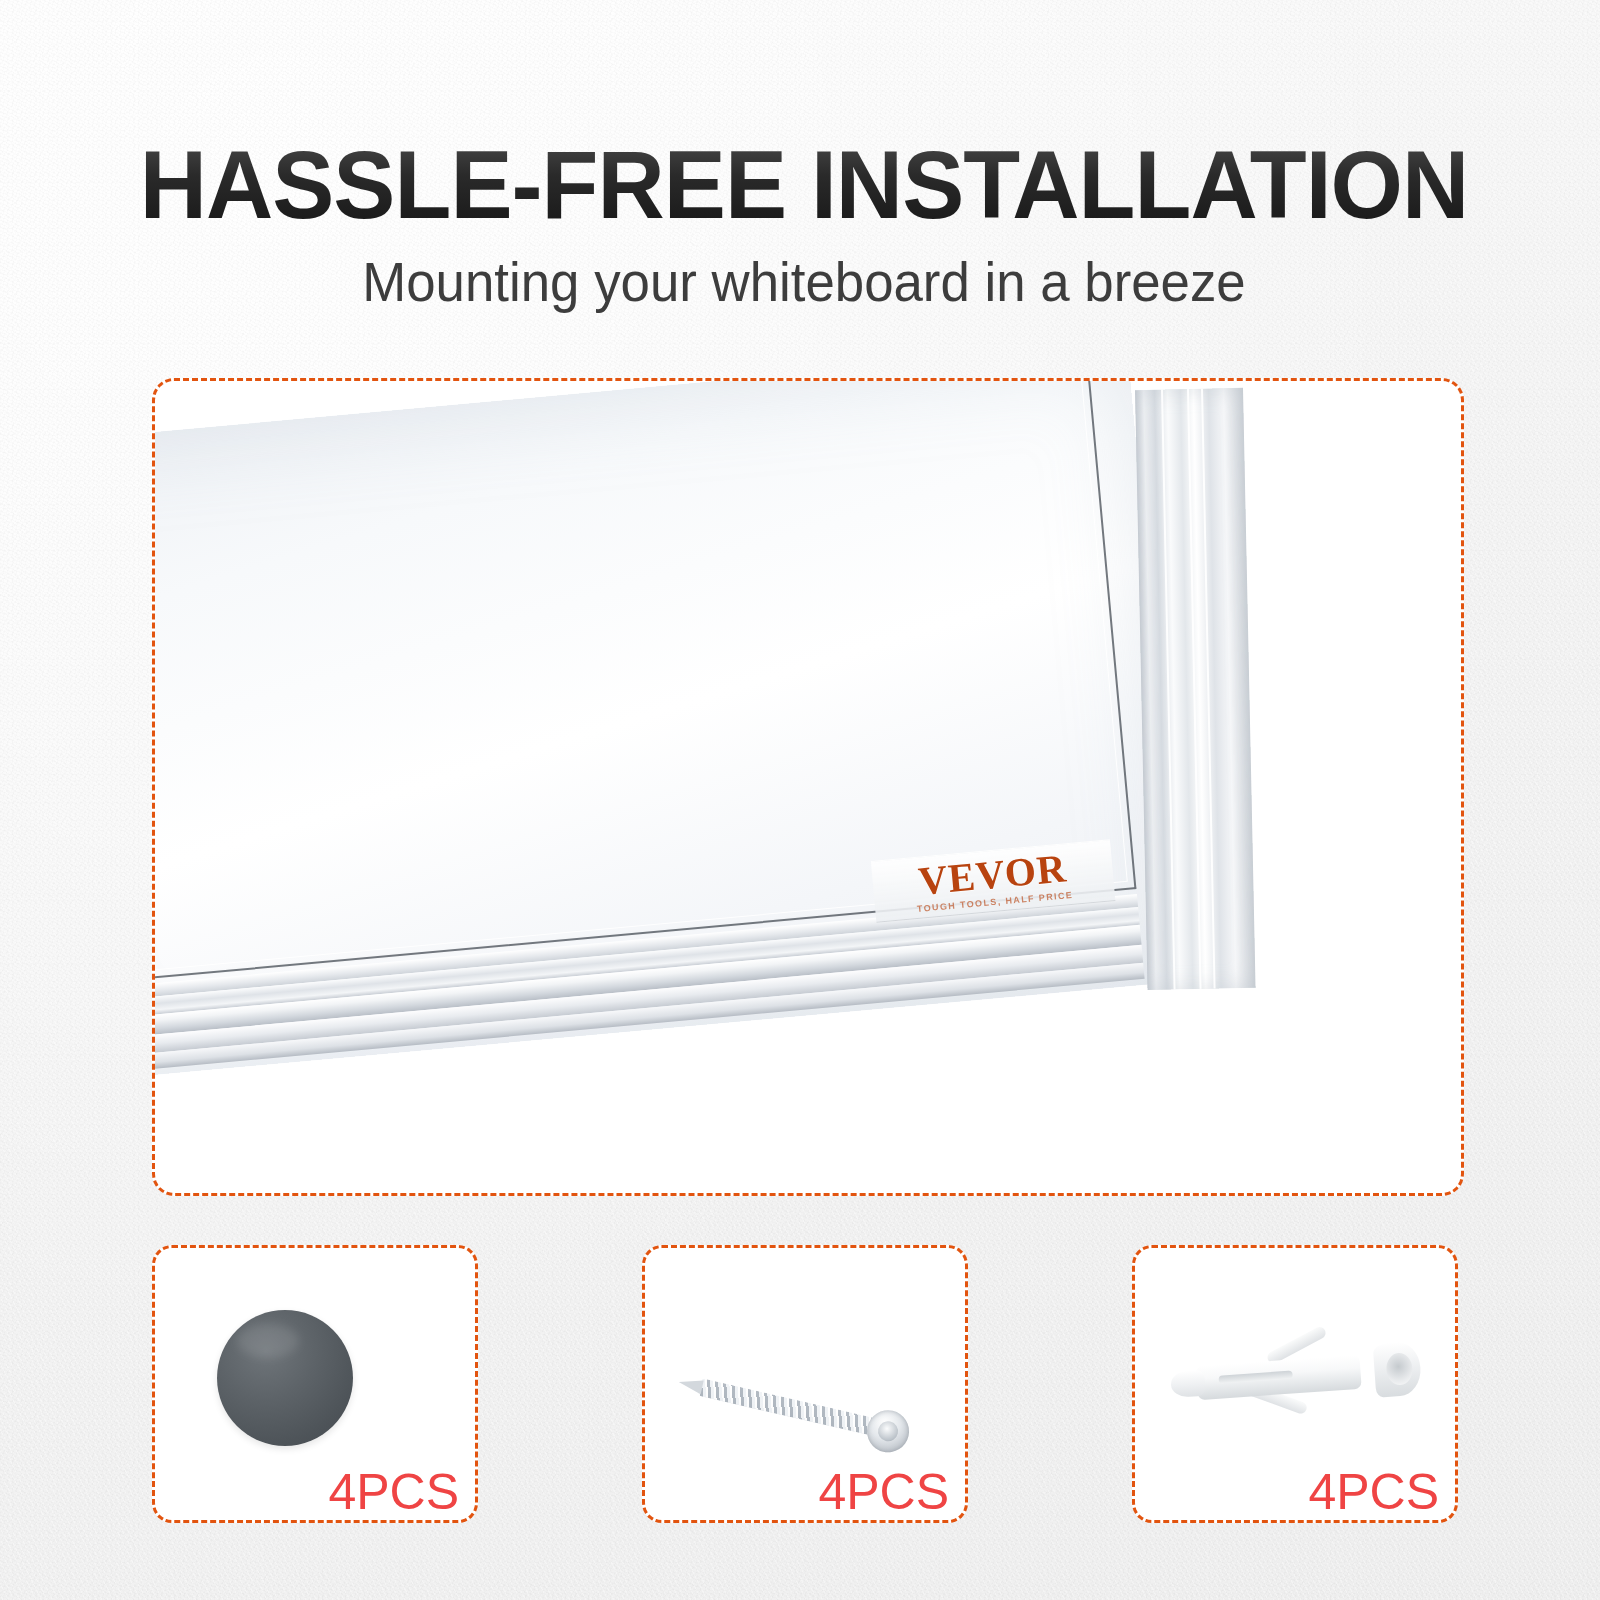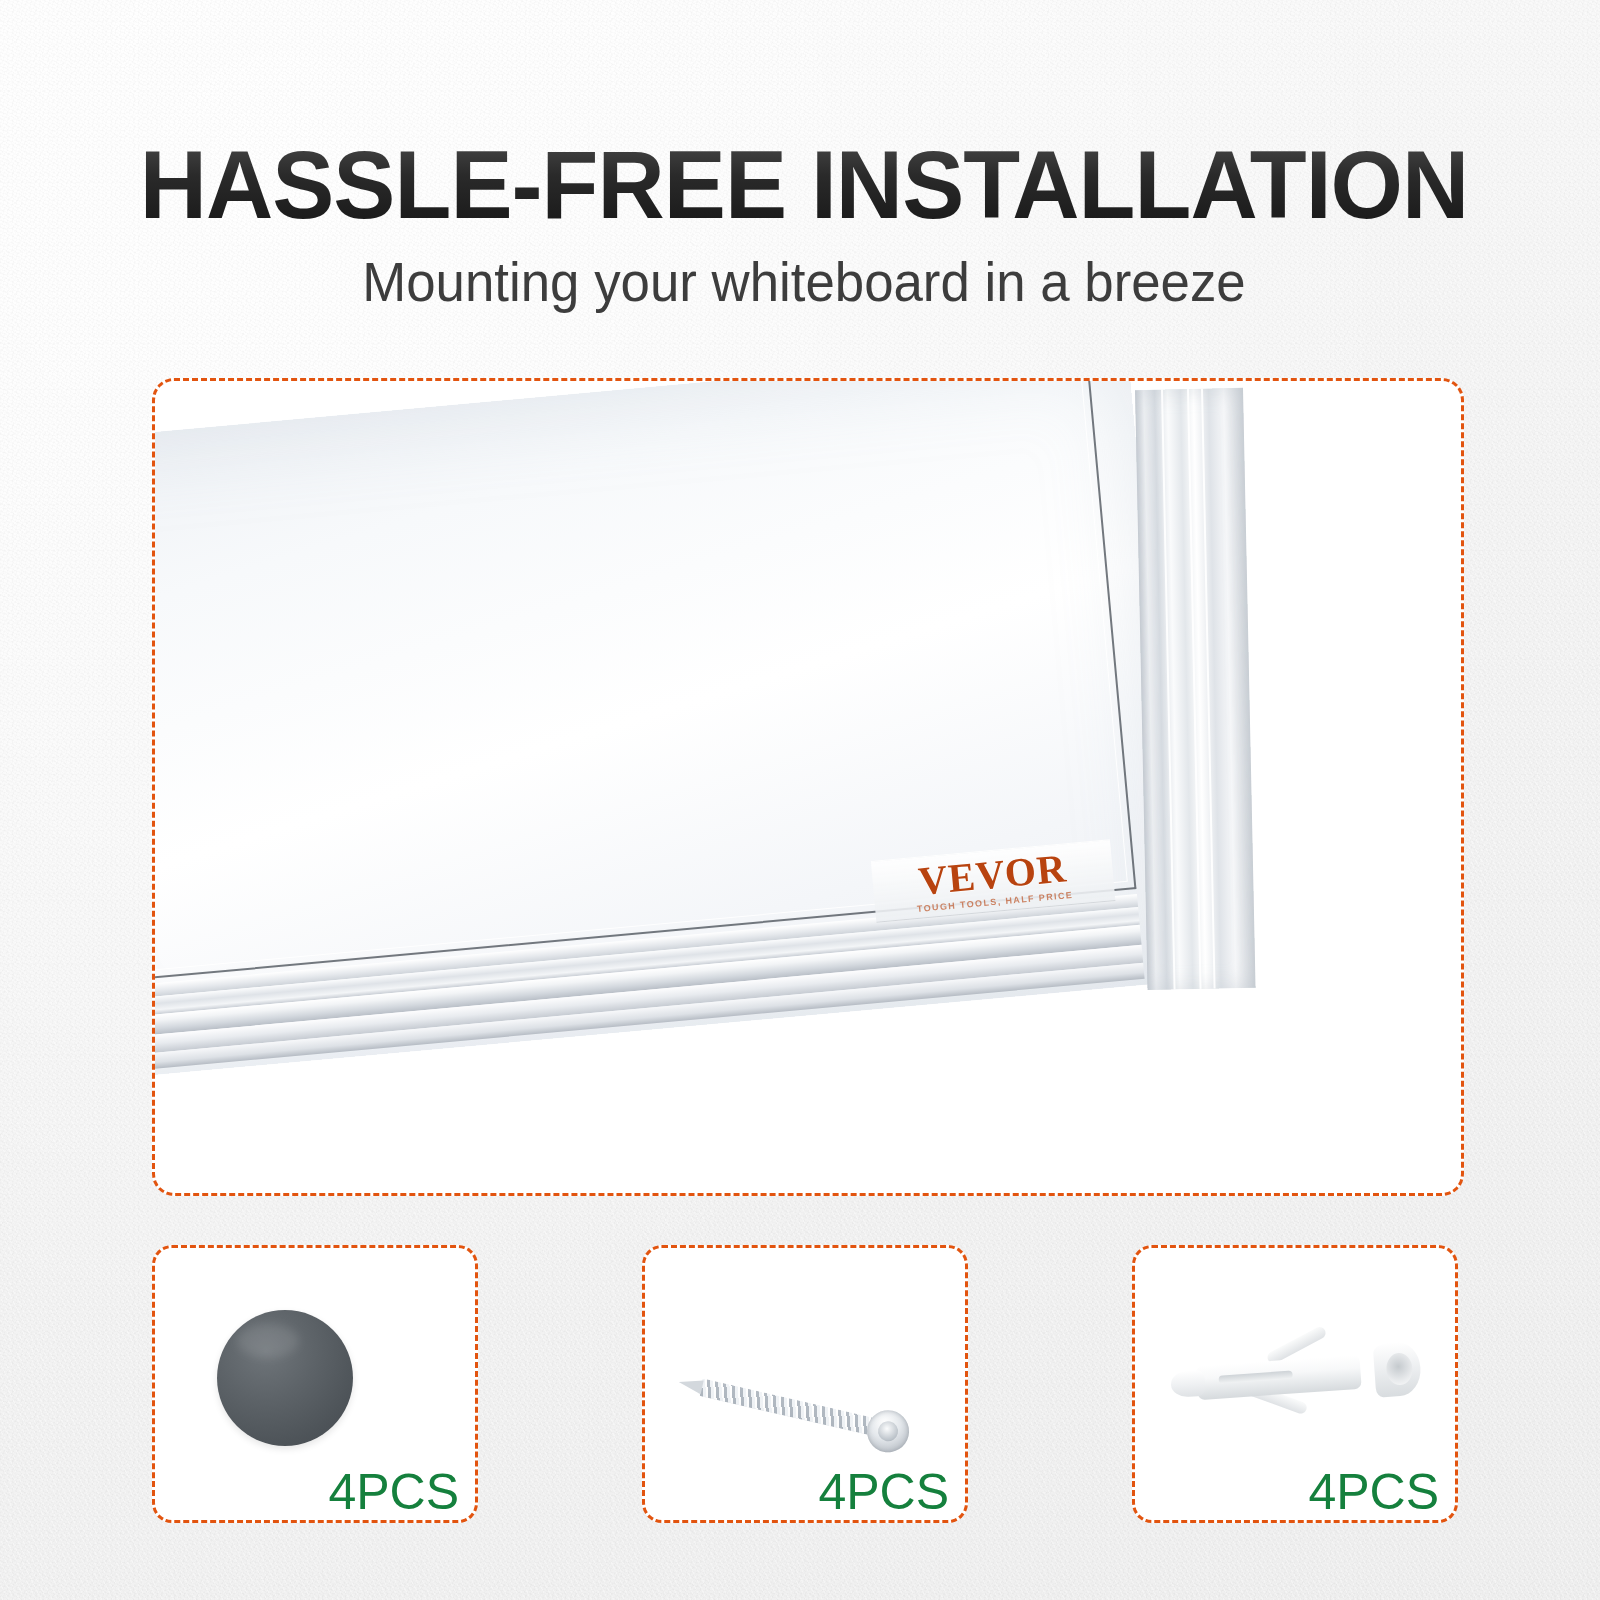--- a/index.html
+++ b/index.html
@@ -200,21 +200,21 @@
     background: #ffffff;
     overflow: hidden;
   }
   .part-qty {
     position: absolute;
     right: 16px;
     bottom: 2px;
     font-family: "Liberation Sans Narrow", "Liberation Sans", sans-serif;
     font-size: 50px;
     font-weight: 400;
-    color: #15803d;
+    color: #ef4444;
     line-height: 1.05;
     letter-spacing: 0px;
   }
   .part-art {
     position: absolute;
     inset: 0;
   }
 
   
   .cap-top {

